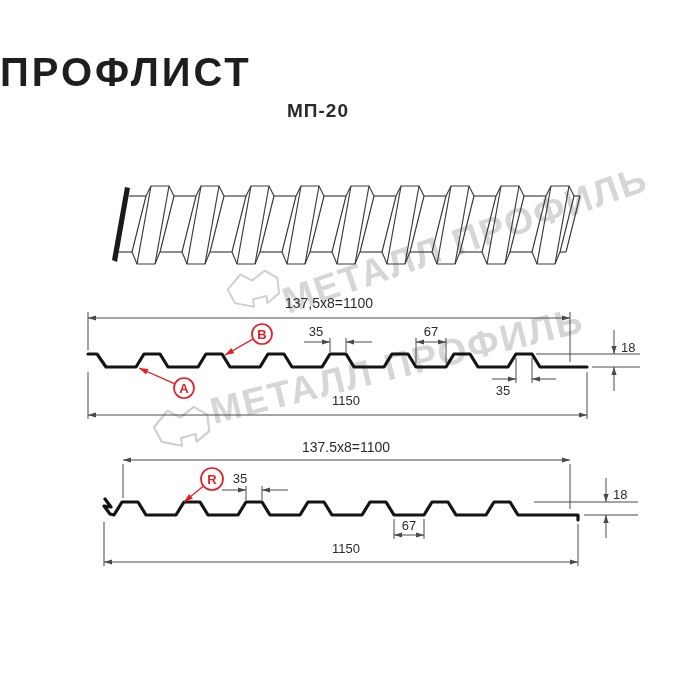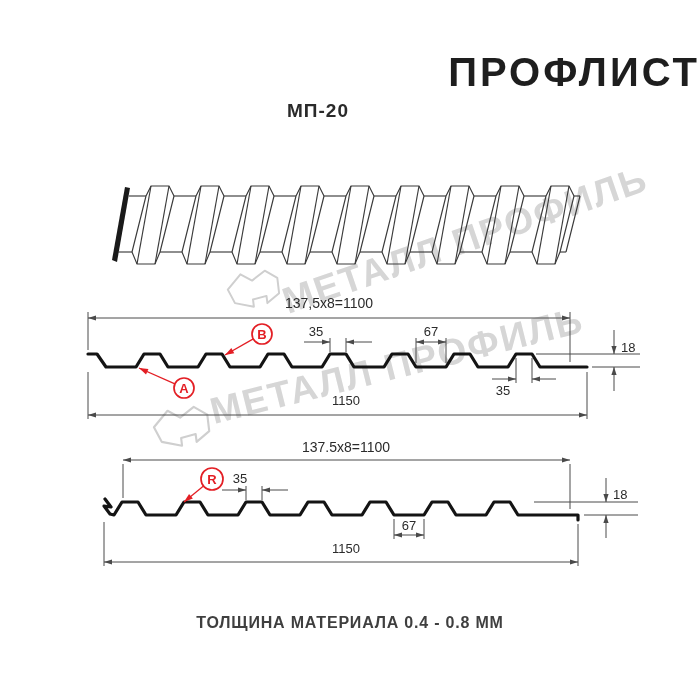--- a/index.html
+++ b/index.html
@@ -1,18 +1,18 @@
 <!DOCTYPE html>
 <html><head>
 <meta charset="utf-8">
 <style>
   html,body{margin:0;padding:0;background:#ffffff;}
   .page{position:relative;width:700px;height:700px;background:#ffffff;overflow:hidden;
         font-family:"Liberation Sans", sans-serif;}
-  .title{position:absolute;top:50px;left:0;width:700px;text-align:right;
+  .title{position:absolute;top:50px;left:0;width:700px;text-align:left;
          font-size:40px;font-weight:bold;letter-spacing:3px;color:#1e1e1e;}
   .subtitle{position:absolute;top:100px;left:0;width:636px;text-align:center;
          font-size:19px;font-weight:bold;letter-spacing:1px;color:#2a2a2a;}
   .footer-note{position:absolute;top:614px;left:0;width:700px;text-align:center;
          font-size:16px;font-weight:bold;letter-spacing:0.8px;color:#3f3f3f;}
   svg.diagram{position:absolute;left:0;top:0;}
 </style>
 </head>
 <body>
 
@@ -195,14 +195,13 @@
         <polygon points="578,562 570,564.6 570,559.4" fill="#4a4a4a"></polygon>
         <text x="346" y="553" font-size="13" fill="#2b2b2b" text-anchor="middle" font-family="&quot;Liberation Sans&quot;, sans-serif">1150</text>
         <g>
           <line x1="203.50001120022242" y1="485.9821336569602" x2="184" y2="502" stroke="#e31e24" stroke-width="1.3"></line>
           <polygon points="184,502 189.05031802064707,493.9691664261842 192.85875456080714,498.6055239533356" fill="#e31e24"></polygon>
           <circle cx="212" cy="479" r="11" fill="none" stroke="#e31e24" stroke-width="1.7"></circle>
           <text x="212" y="483.5" font-size="13" fill="#e31e24" text-anchor="middle" font-family="&quot;Liberation Sans&quot;, sans-serif" font-weight="bold">R</text>
         </g>
       </g>
     </svg>
-  <div class="footer-note">ТОЛЩИНА МАТЕРИАЛА 0.4 - 0.8 ММ</div>
 </div>
 
 </body></html>

